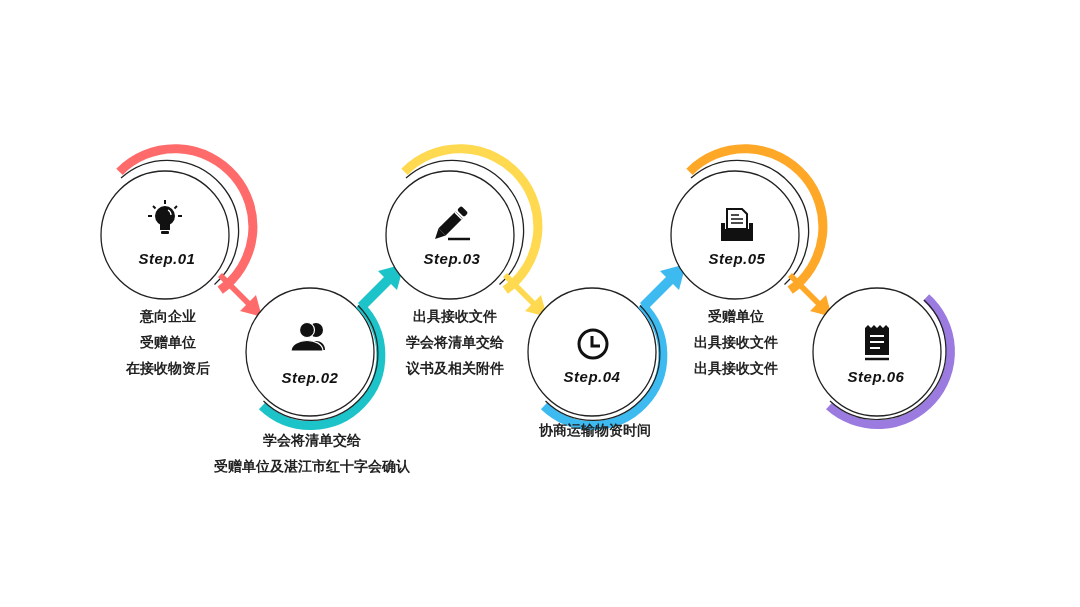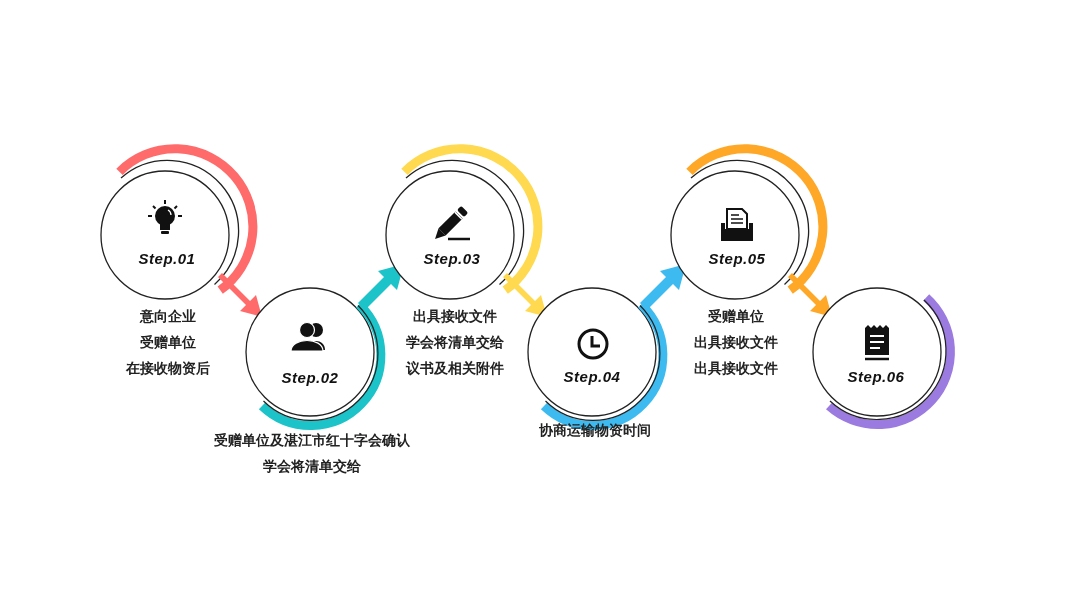--- a/index.html
+++ b/index.html
@@ -131,22 +131,22 @@
   </g>
 </svg>
 
 <div class="desc" style="left:168px; top:303px;">
   <span>意向企业</span>
   <span>受赠单位</span>
   <span>在接收物资后</span>
 </div>
 
 <div class="desc" style="left:312px; top:427px;">
+  <span>学会将清单交给</span>
   <span>受赠单位及湛江市红十字会确认</span>
-  <span>学会将清单交给</span>
 </div>
 
 <div class="desc" style="left:455px; top:303px;">
   <span>出具接收文件</span>
   <span>学会将清单交给</span>
   <span>议书及相关附件</span>
 </div>
 
 <div class="desc" style="left:595px; top:417px;">
   <span>协商运输物资时间</span>

